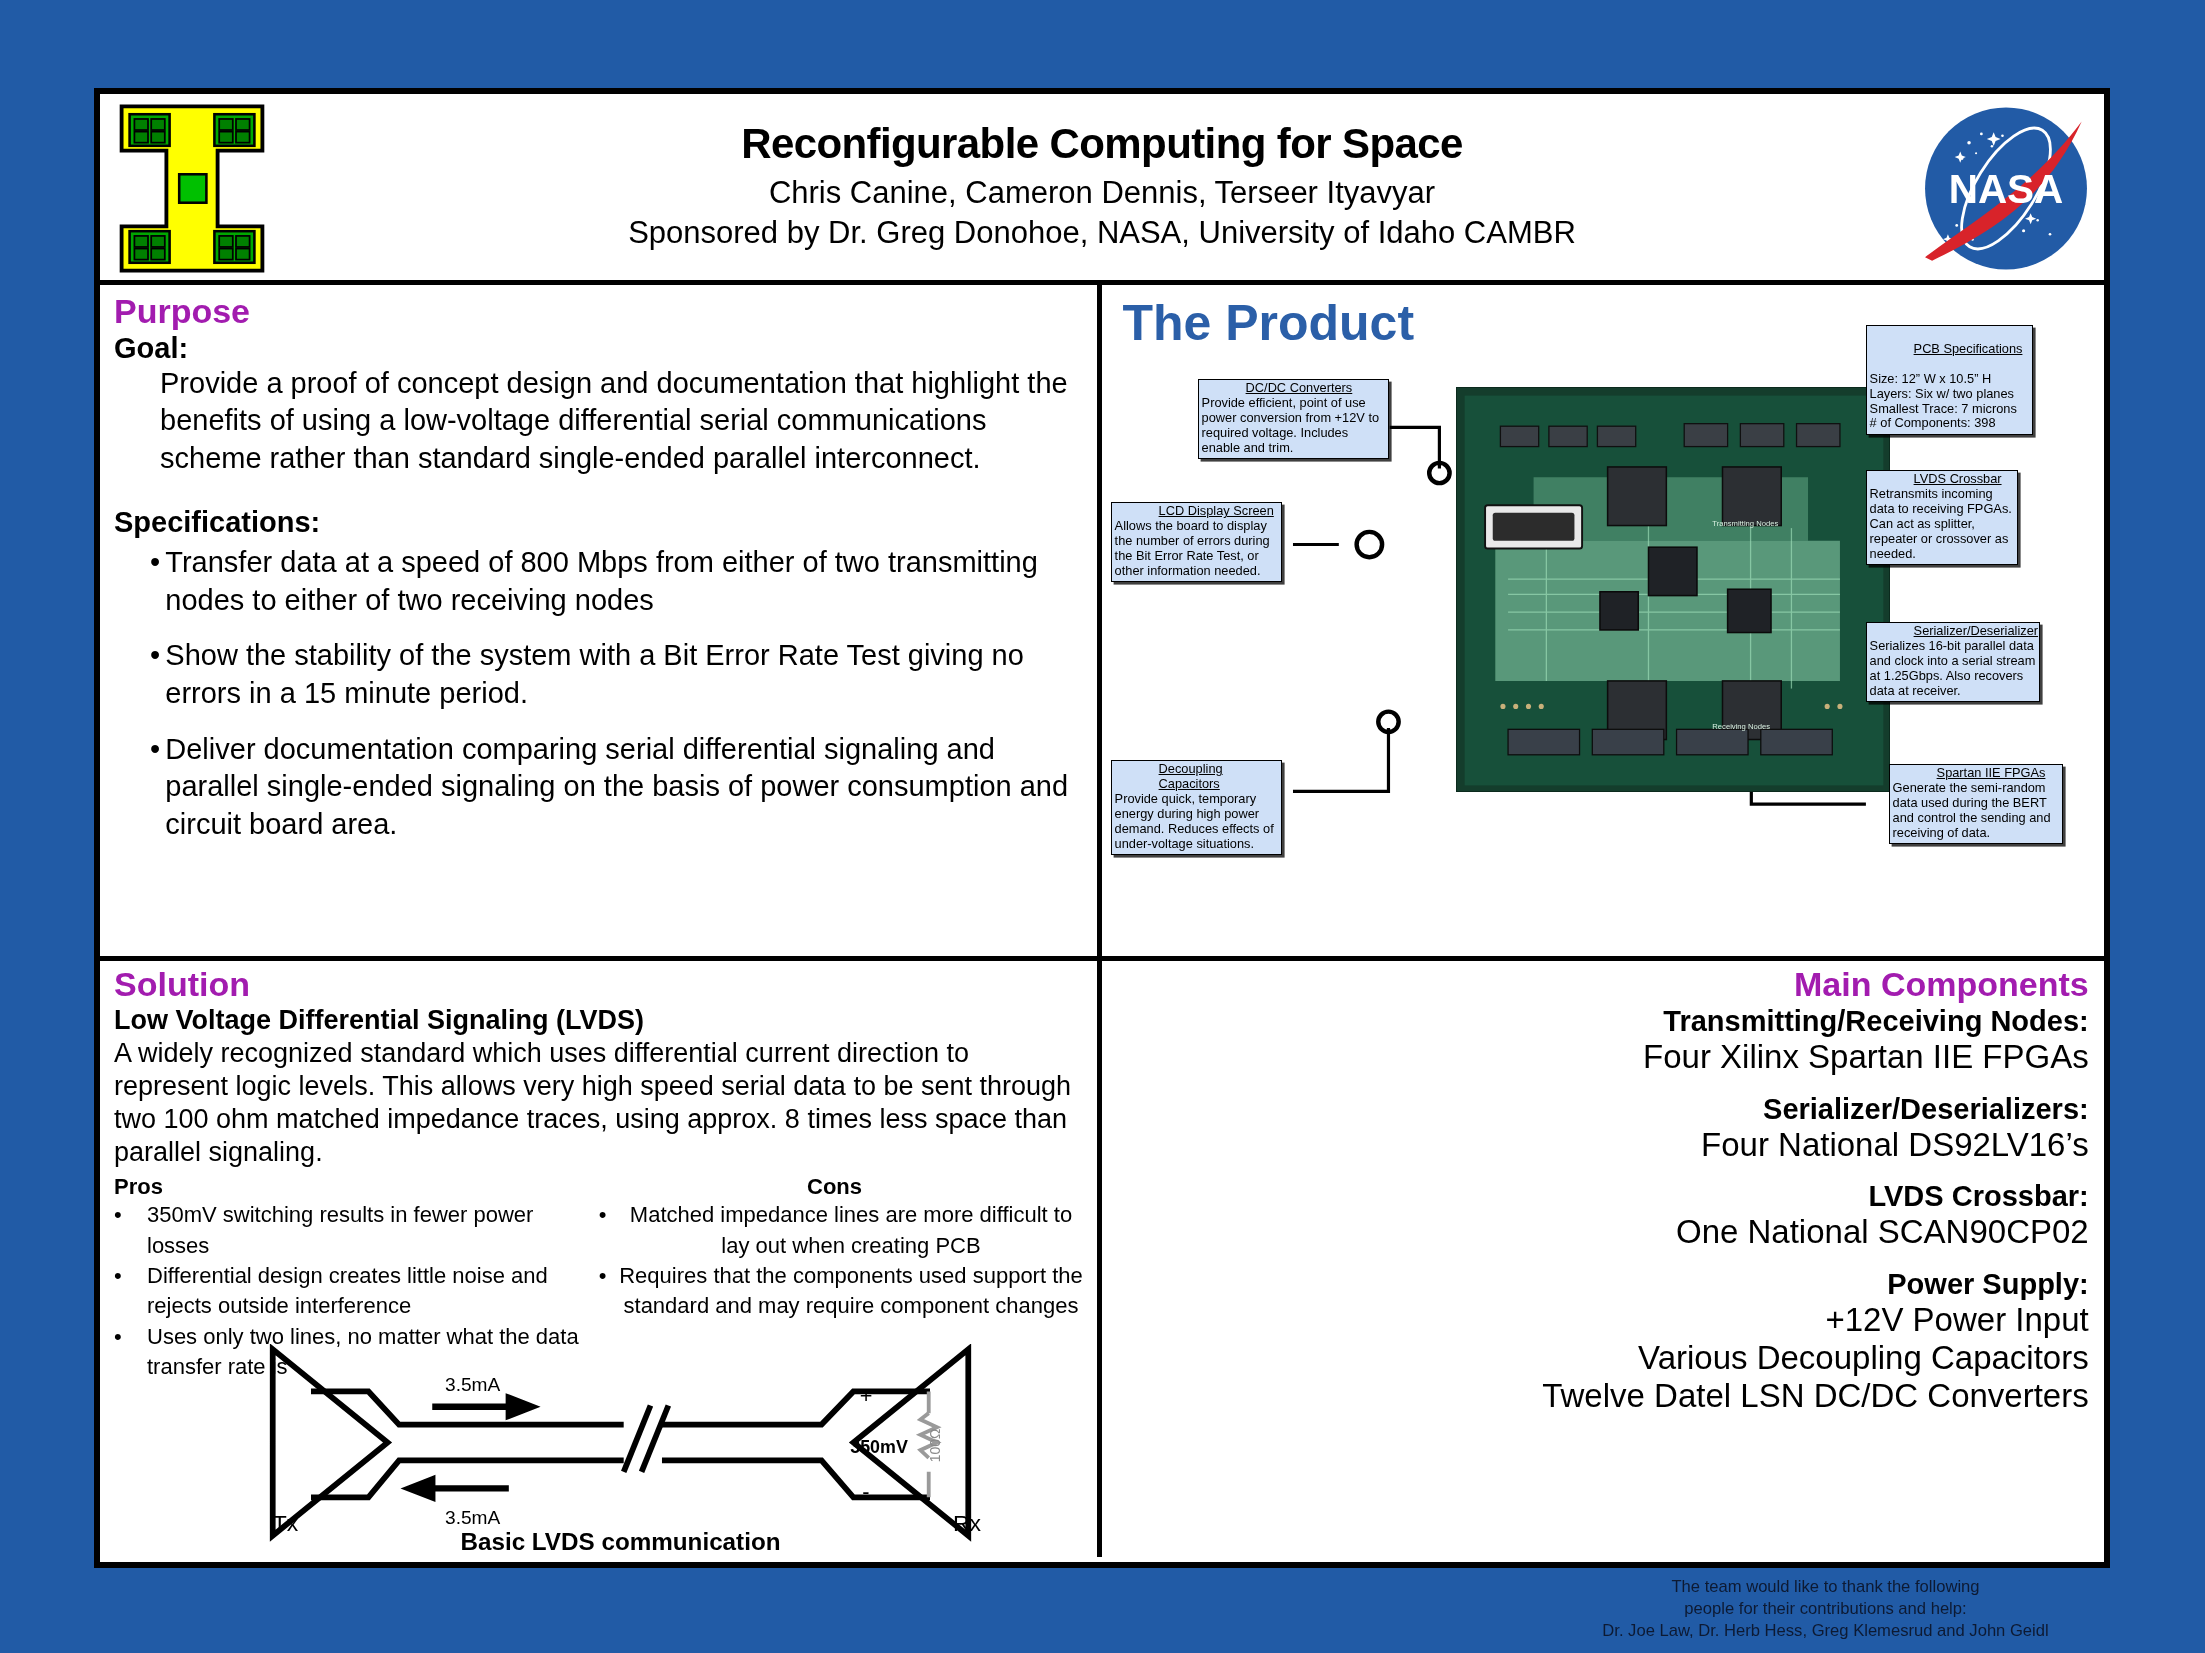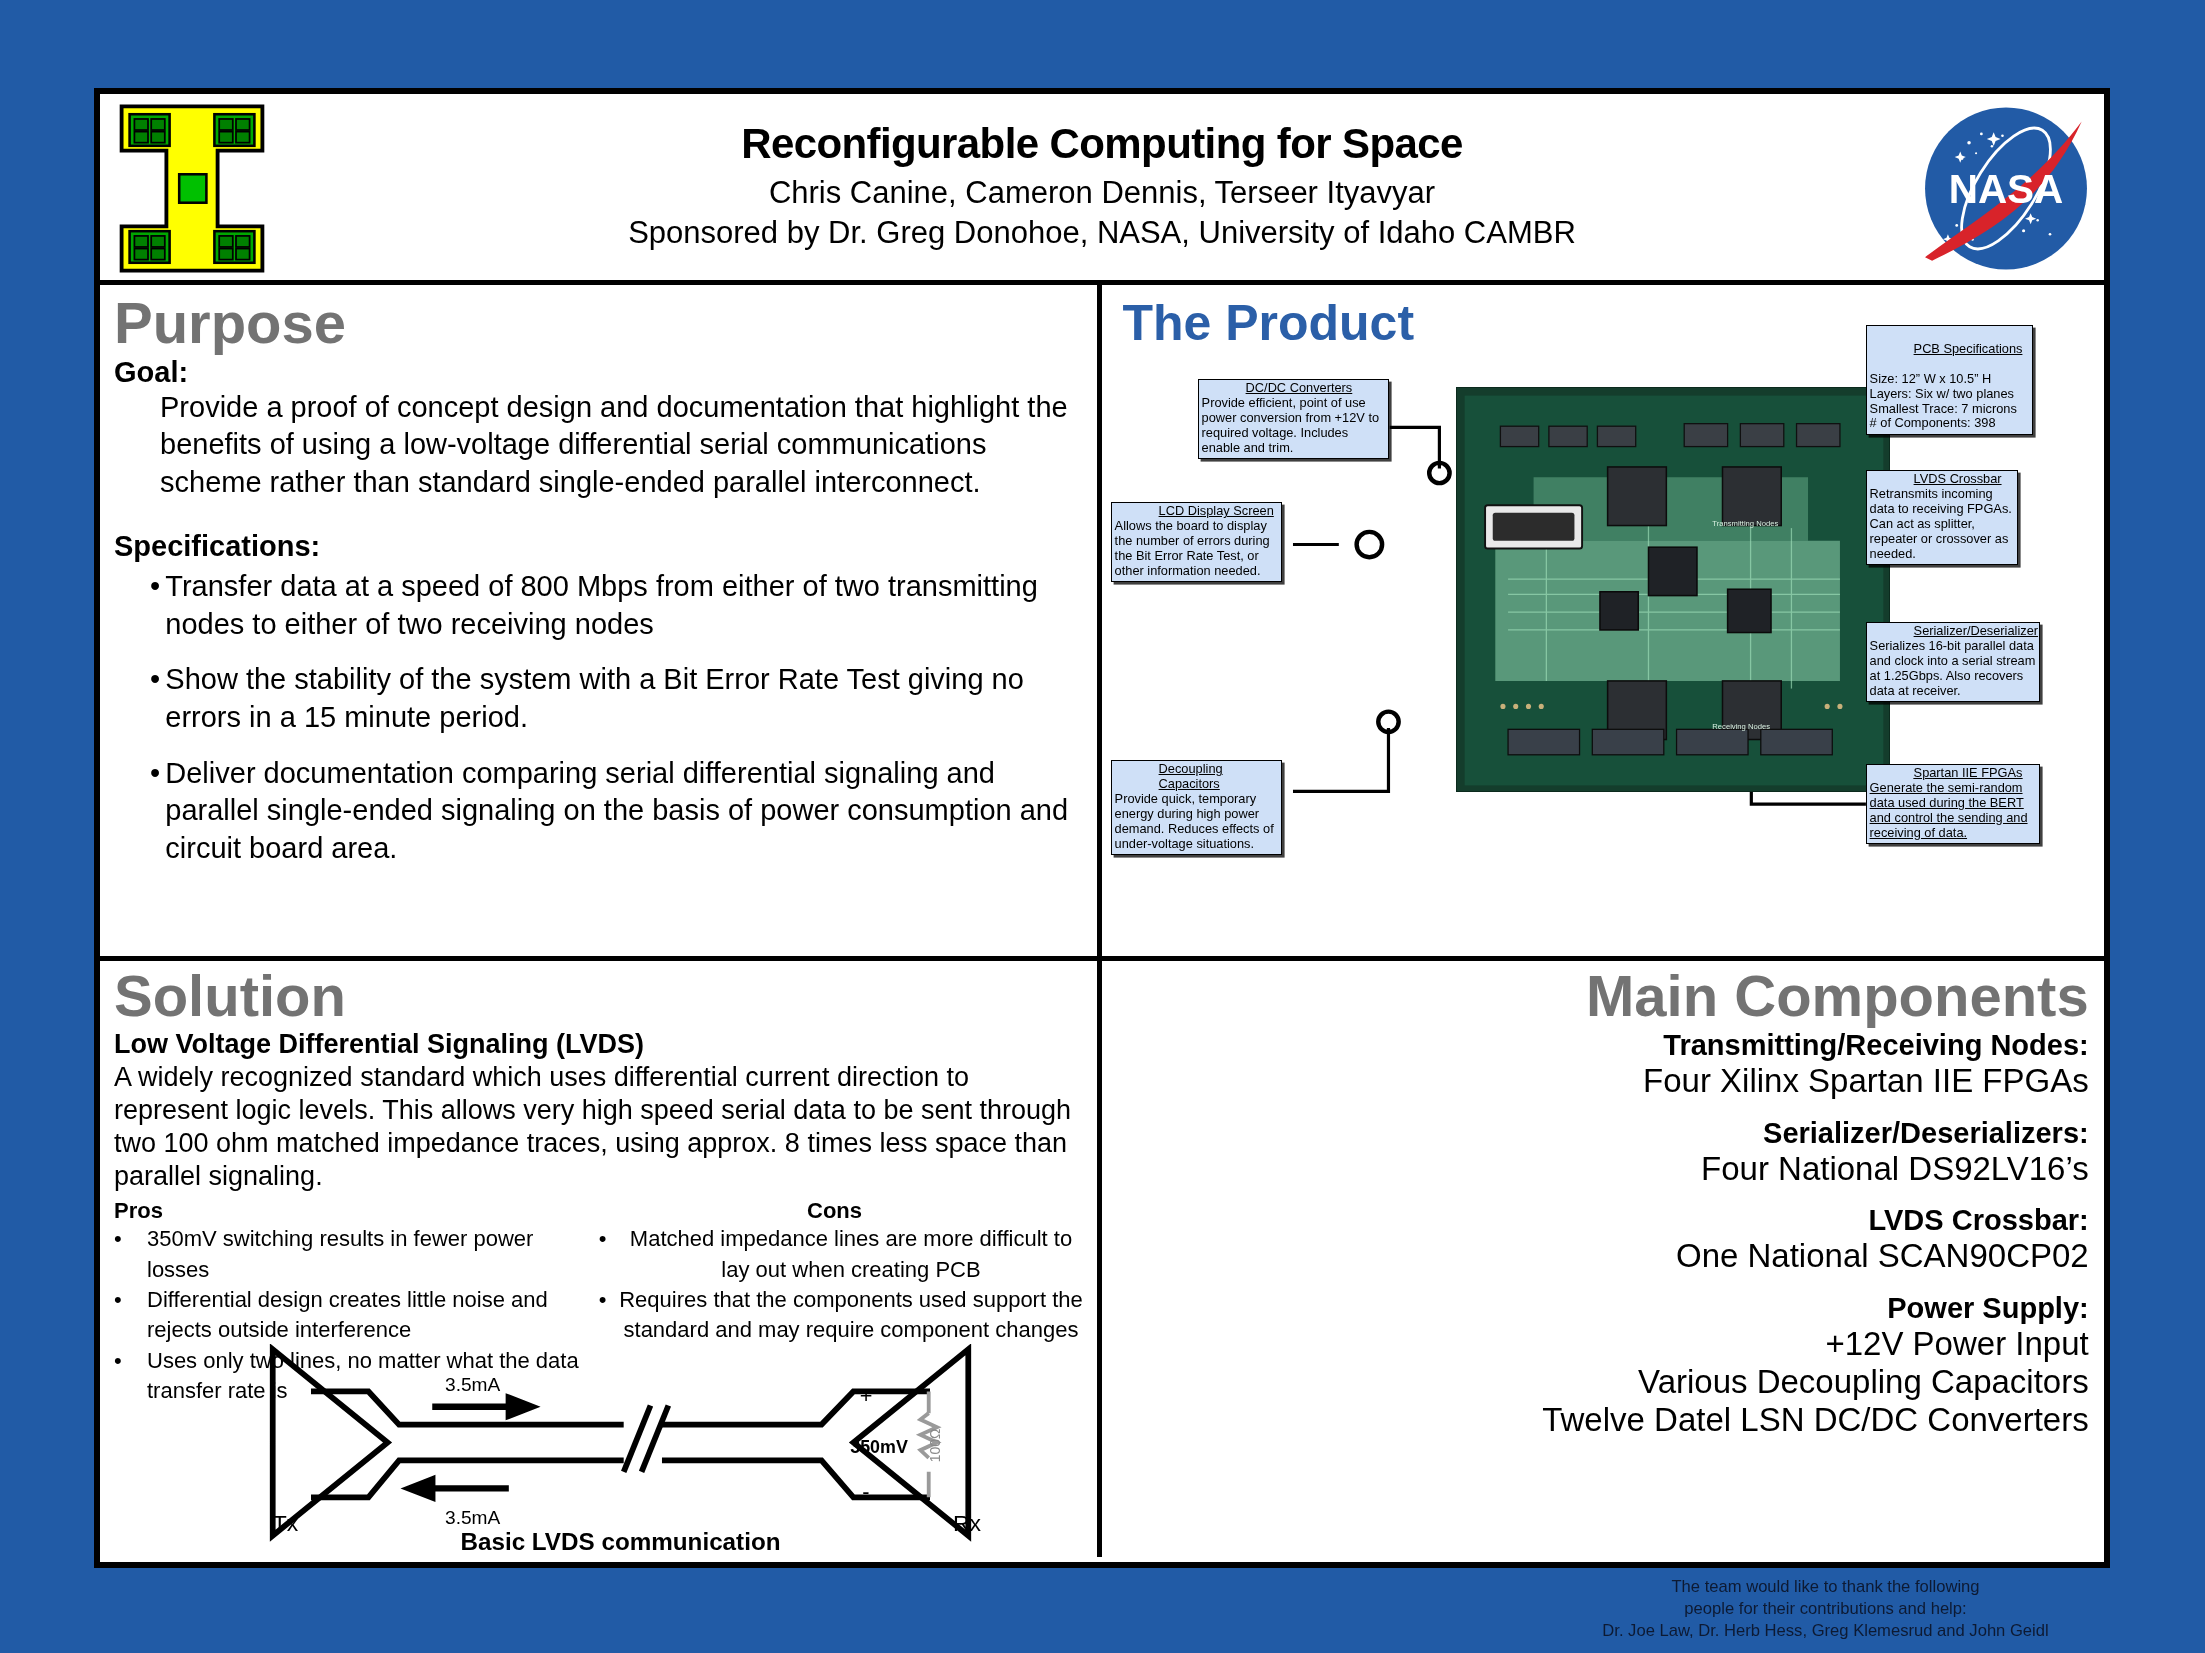--- a/index.html
+++ b/index.html
@@ -43,21 +43,21 @@
 
   
   #midrow { display:flex; height:676px; border-bottom:5.1px solid #000; }
   #purpose-col {
     width:1002px; border-right:5.1px solid #000; padding:9px 15.3px 0 14px;
     position:relative;
   }
   #product-col { flex:1; position:relative; }
 
   .sec-head {
-    font-size:58px; font-weight:bold; color:#737373; line-height:1;
+    font-size:34px; font-weight:bold; color:#a21caf; line-height:1;
     margin-bottom:3.8px;
   }
   .sub-head { font-size:29px; font-weight:bold; color:#000; }
   .body-line { font-size:29px; color:#000; line-height:1.30; }
   .indent1 { margin-left:46px; }
   .spacer-sm { height:18px; }
   .spacer-md { height:28px; }
   .bullet-item { display:flex; margin-left:36px; }
   .bullet-item .dot { width:15.3px; font-size:29px; line-height:1.30; }
   .bullet-item .txt { flex:1; font-size:29px; line-height:1.30; }
@@ -322,21 +322,21 @@
       <div class="callout" style="left:764px; top:337px; width:174px;">
         <span class="ctitle">Serializer/Deserializer</span>
         <span>Serializes 16-bit parallel data and clock into a serial stream at 1.25Gbps. Also recovers data at receiver.</span>
       </div>
 
       <div class="callout" style="left:9px; top:475px; width:171px;">
         <span class="ctitle">Decoupling Capacitors</span>
         <span>Provide quick, temporary energy during high power demand.  Reduces effects of under-voltage situations.</span>
       </div>
 
-      <div class="callout" style="left:764px; top:479px; width:174px;text-decoration:underline;">
+      <div class="callout" style="left:787px; top:479px; width:174px;">
         <span class="ctitle">Spartan IIE FPGAs</span>
         <span>Generate the semi-random data used during the BERT and control the sending and receiving of data.</span>
       </div>
     </div>
   </div>
 
   <div id="bottomrow">
 
     <div id="solution-col">
       <div class="sec-head">Solution</div>

